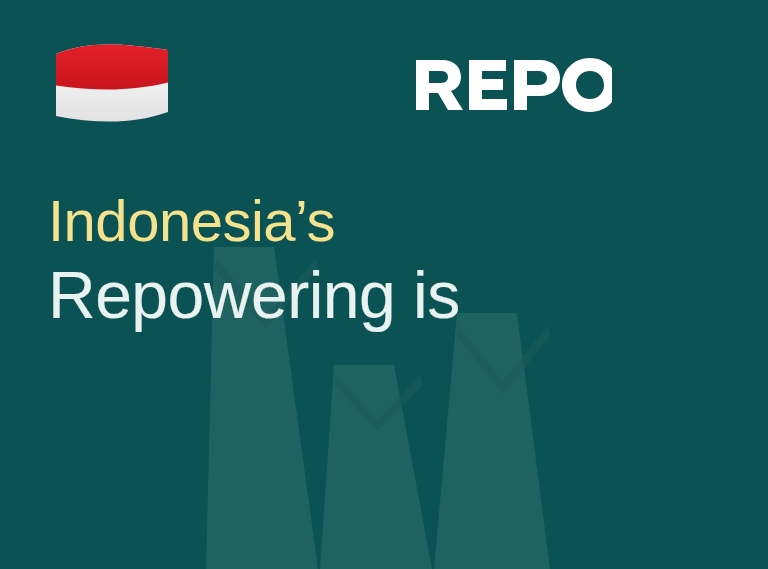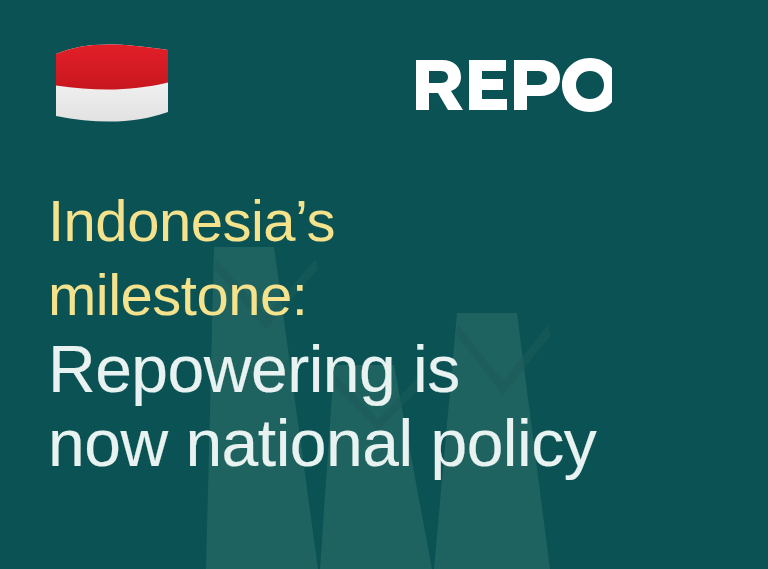--- a/index.html
+++ b/index.html
@@ -148,18 +148,16 @@
 
       <path d="M 258 2 L 295 2 L 295 13 L 271 13 L 271 21 L 292 21 L 292 32 L 271 32 L 271 41 L 296 41 L 296 52 L 258 52 Z" transform="translate(14,0)"></path>
 
       <path d="M 2 2 L 28 2 C 40 2 47 9 47 19 C 47 26 43 31 37 33 L 49 52 L 34 52 L 24 35 L 15 35 L 15 52 L 2 52 Z
                M 15 13 L 15 25 L 27 25 C 32 25 34 22 34 19 C 34 16 32 13 27 13 Z" transform="translate(253,0)"></path>
     </g>
   </svg>
 
   <div id="headline">
     <span class="line line-accent">Indonesia’s</span>
-    <span class="line line-accent">milestone:</span>
     <span class="line line-light">Repowering is</span>
-    <span class="line line-light">now national policy</span>
   </div>
 
 </div>
 
 </body></html>

